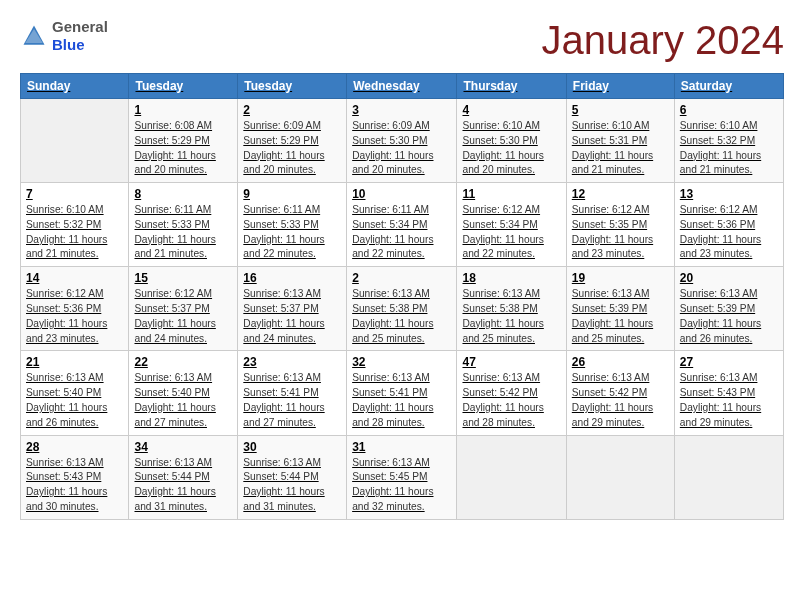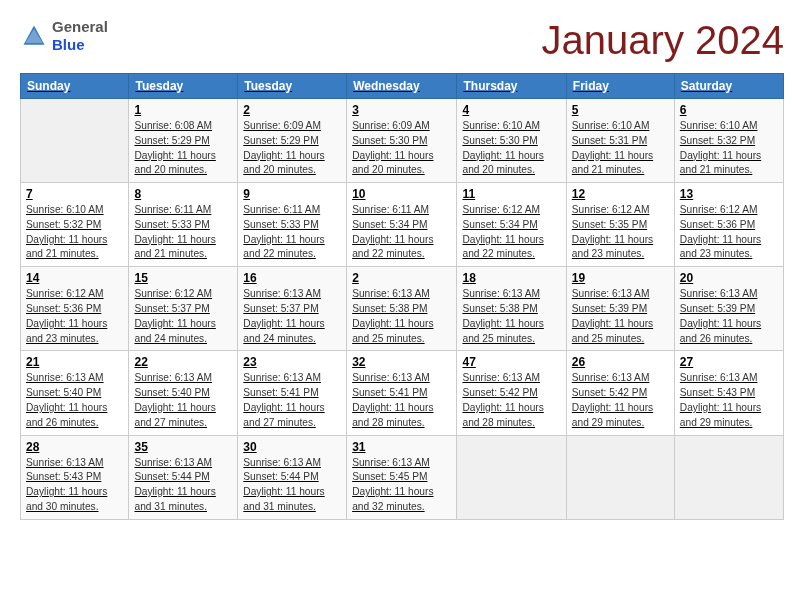--- a/index.html
+++ b/index.html
@@ -238,21 +238,21 @@
             <span class="day-num">27</span>
             <div class="day-info">Sunrise: 6:13 AM<br>Sunset: 5:43 PM<br>Daylight: 11 hours<br>and 29 minutes.</div>
           </td>
         </tr>
         <tr>
           <td>
             <span class="day-num">28</span>
             <div class="day-info">Sunrise: 6:13 AM<br>Sunset: 5:43 PM<br>Daylight: 11 hours<br>and 30 minutes.</div>
           </td>
           <td>
-            <span class="day-num">35</span>
+            <span class="day-num">34</span>
             <div class="day-info">Sunrise: 6:13 AM<br>Sunset: 5:44 PM<br>Daylight: 11 hours<br>and 31 minutes.</div>
           </td>
           <td>
             <span class="day-num">30</span>
             <div class="day-info">Sunrise: 6:13 AM<br>Sunset: 5:44 PM<br>Daylight: 11 hours<br>and 31 minutes.</div>
           </td>
           <td>
             <span class="day-num">31</span>
             <div class="day-info">Sunrise: 6:13 AM<br>Sunset: 5:45 PM<br>Daylight: 11 hours<br>and 32 minutes.</div>
           </td>

